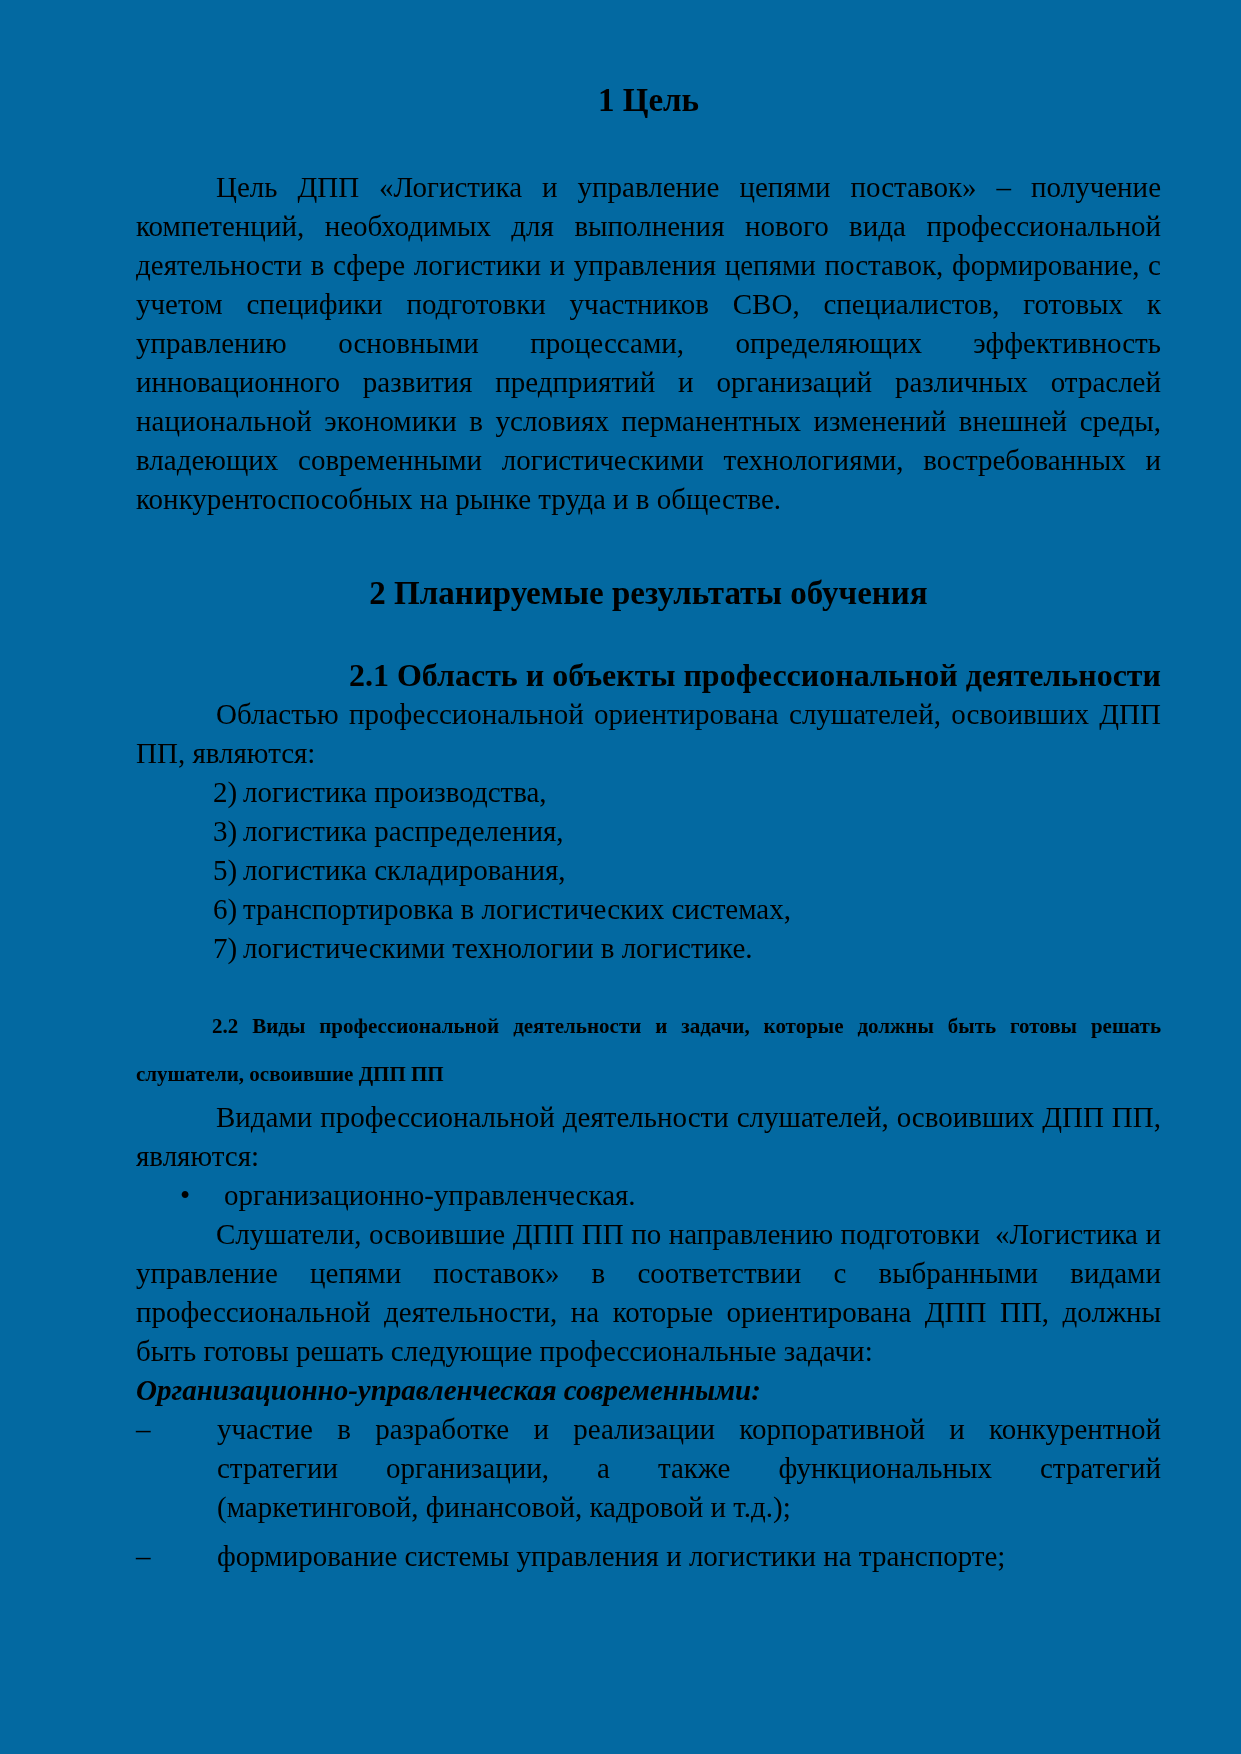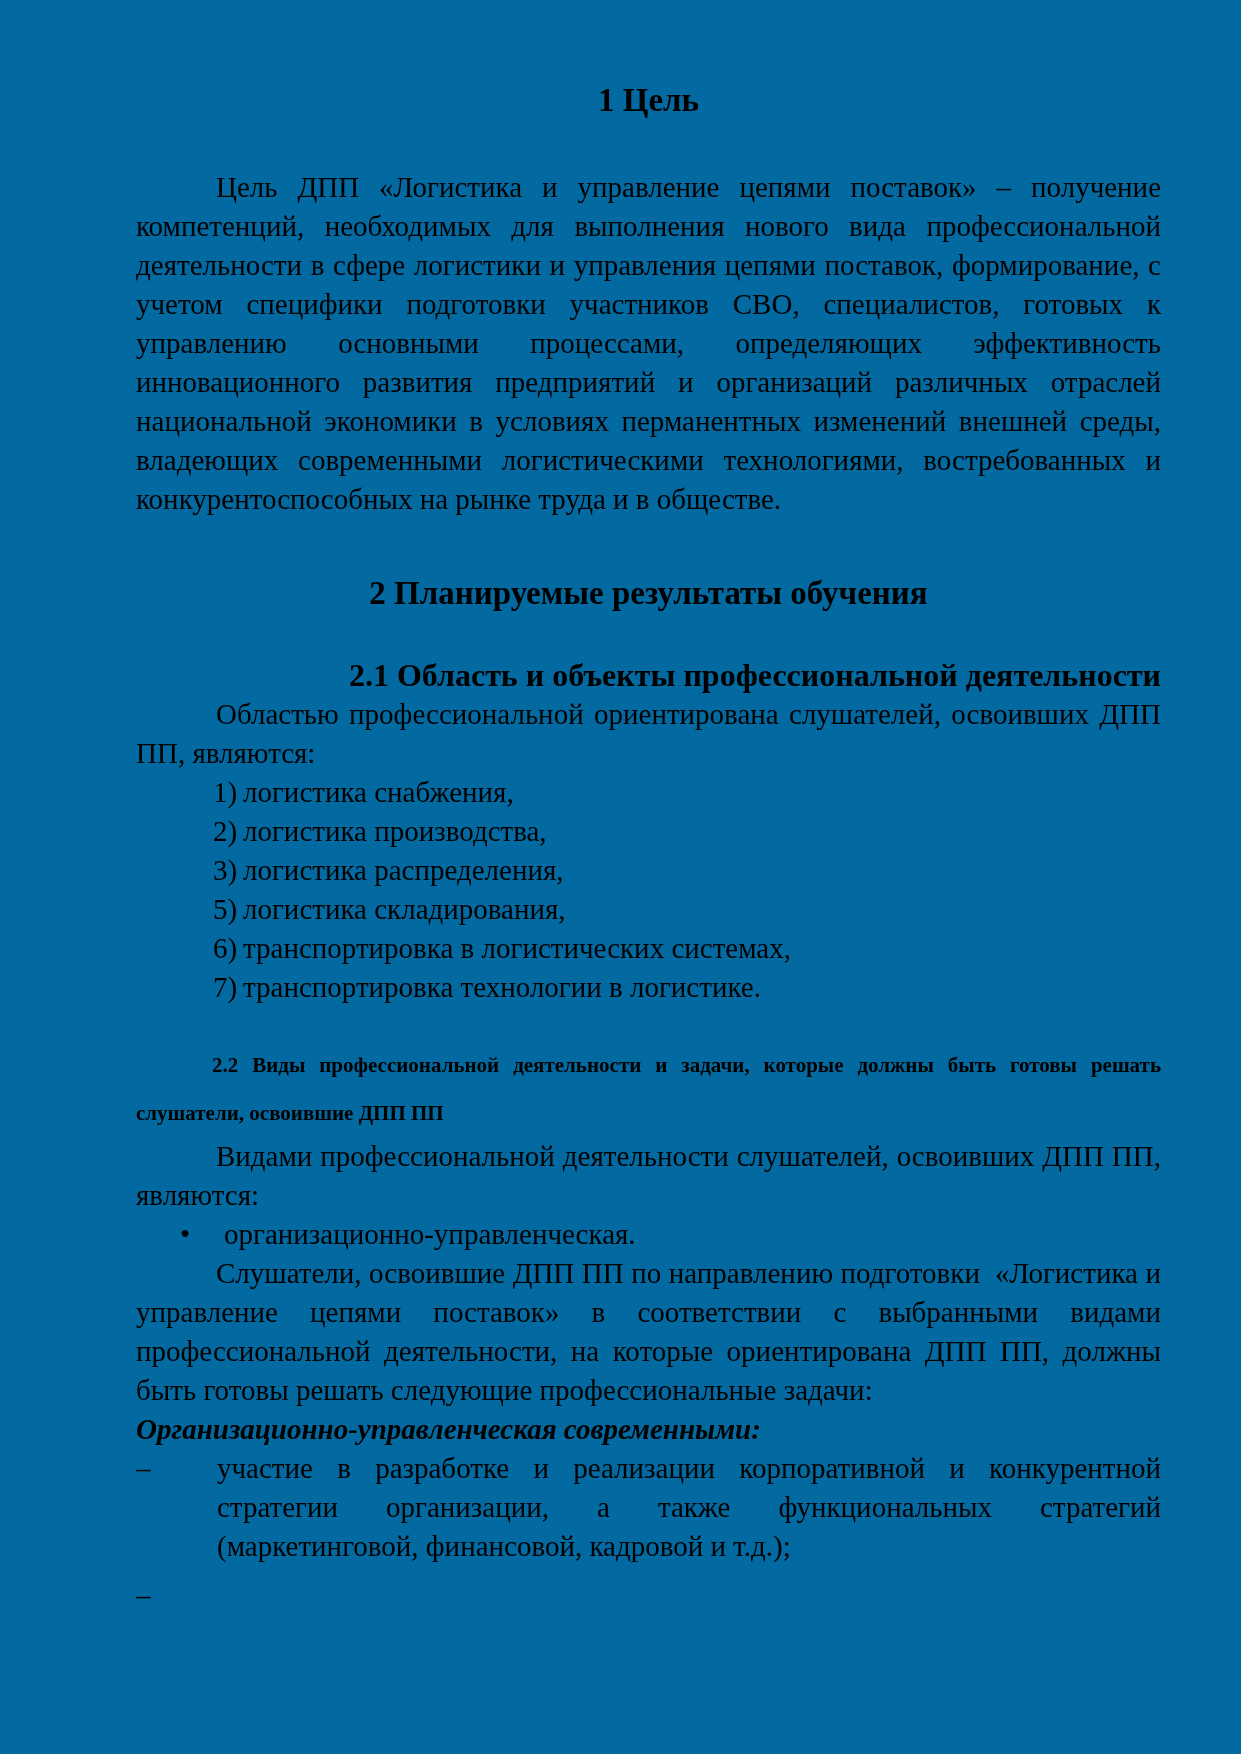--- a/index.html
+++ b/index.html
@@ -64,38 +64,37 @@
 
   <p class="body">Цель ДПП «Логистика и управление цепями поставок» – получение компетенций, необходимых для выполнения нового вида профессиональной деятельности в сфере логистики и управления цепями поставок, формирование, с учетом специфики подготовки участников СВО, специалистов, готовых к управлению основными процессами, определяющих эффективность инновационного развития предприятий и организаций различных отраслей национальной экономики в условиях перманентных изменений внешней среды, владеющих современными логистическими технологиями, востребованных и конкурентоспособных на рынке труда и в обществе.</p>
 
   <h2 class="h-center h2">2 Планируемые результаты обучения</h2>
 
   <h3 class="h-center h3">2.1 Область и объекты профессиональной деятельности</h3>
 
   <p class="body mt20">Областью профессиональной ориентирована слушателей, освоивших ДПП ПП, являются:</p>
 
   <ol class="num-list">
-    <li><span class="marker">1)</span><span>логистика снабжения,</span></li>
     <li><span class="marker">2)</span><span>логистика производства,</span></li>
     <li><span class="marker">3)</span><span>логистика распределения,</span></li>
     <li><span class="marker">5)</span><span>логистика складирования,</span></li>
     <li><span class="marker">6)</span><span>транспортировка в логистических системах,</span></li>
-    <li><span class="marker">7)</span><span>транспортировка технологии в логистике.</span></li>
+    <li><span class="marker">7)</span><span>логистическими технологии в логистике.</span></li>
   </ol>
 
   <h3 class="h-just">2.2 Виды профессиональной деятельности и задачи, которые должны быть готовы решать слушатели, освоившие ДПП ПП</h3>
 
   <p class="body mt18">Видами профессиональной деятельности слушателей, освоивших ДПП ПП, являются:</p>
 
   <ul class="bullet-list">
     <li><span class="marker">•</span><span>организационно-управленческая.</span></li>
   </ul>
 
   <p class="body">Слушатели, освоившие ДПП ПП по направлению подготовки &nbsp;«Логистика и управление цепями поставок» в соответствии с выбранными видами профессиональной деятельности, на которые ориентирована ДПП ПП, должны быть готовы решать следующие профессиональные задачи:</p>
 
   <p class="subheading">Организационно-управленческая современными:</p>
 
   <ul class="dash-list">
     <li><span class="marker">–</span><span>участие в разработке и реализации корпоративной и конкурентной стратегии организации, а также функциональных стратегий (маркетинговой, финансовой, кадровой и т.д.);</span></li>
-    <li><span class="marker">–</span></li>
+    <li><span class="marker">–</span><span>формирование системы управления и логистики на транспорте;</span></li>
   </ul>
 
 </div>
 
 </body></html>

